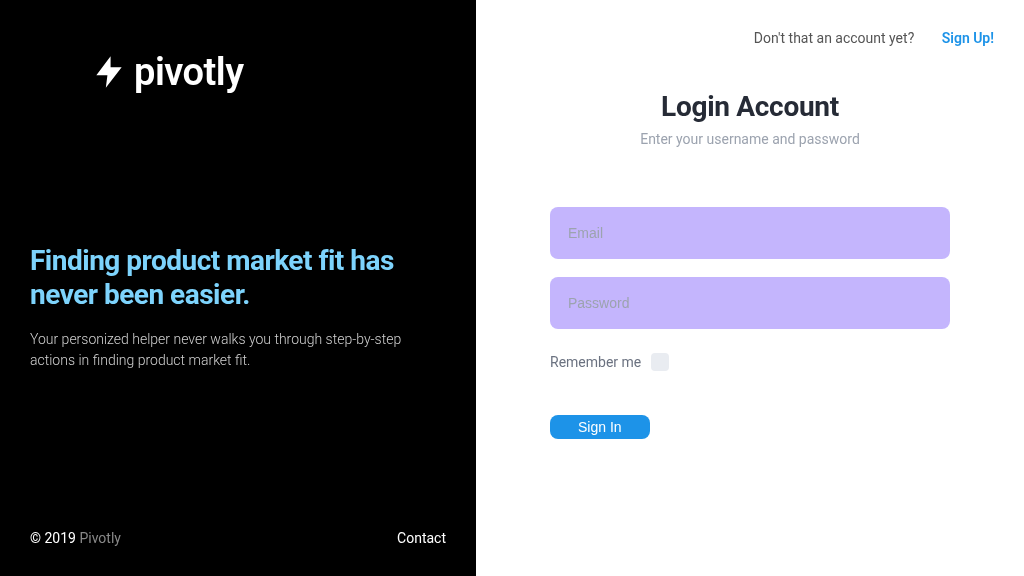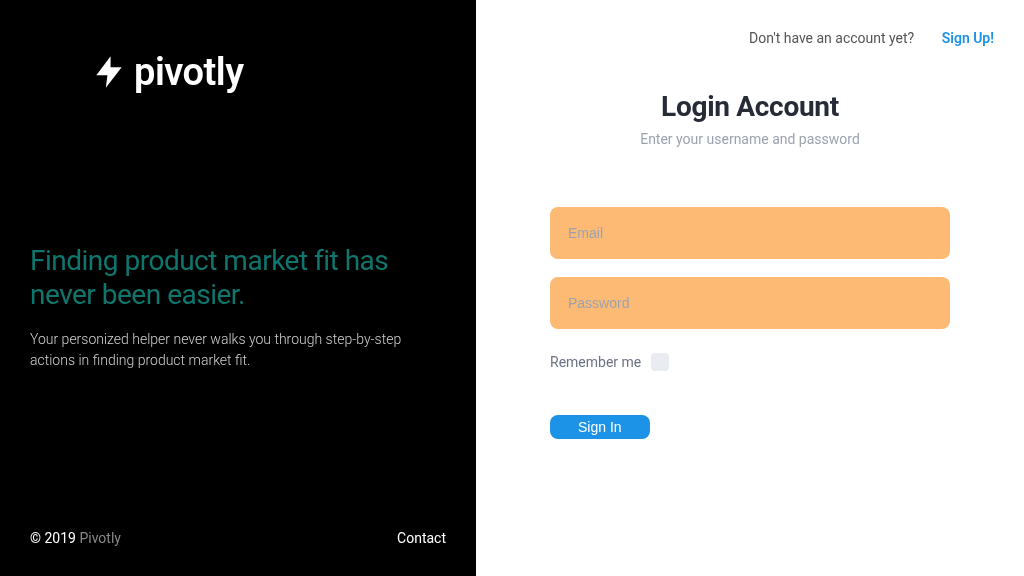--- a/index.html
+++ b/index.html
@@ -38,23 +38,23 @@
       font-size: 38px;
       font-weight: 600;
       color: #fff;
       letter-spacing: -0.5px;
     }
     .marketing-content {
       margin-top: 150px;
     }
     .headline {
       font-size: 28px;
-      font-weight: 400;
+      font-weight: 700;
       line-height: 1.2;
-      color: #0f766e;
+      color: #7dd3fc;
       letter-spacing: -0.5px;
     }
     .subtext {
       margin-top: 18px;
       font-size: 14px;
       color: #d0d0d0;
       line-height: 1.5;
       font-weight: 300;
     }
     .subtext-line {
@@ -118,21 +118,21 @@
       color: #9ca3af;
     }
     .login-form {
       width: 400px;
       margin: 60px auto 0 auto;
       text-align: left;
     }
     .input-field {
       width: 100%;
       height: 52px;
-      background: #fdba74;
+      background: #c4b5fd;
       border: none;
       border-radius: 8px;
       padding: 0 18px;
       font-size: 14px;
       color: #333;
       margin-bottom: 18px;
       outline: none;
     }
     .input-field::placeholder {
       color: #9ca3af;
@@ -190,21 +190,21 @@
   <div class="footer">
     <div>
       <span class="copyright">© 2019 </span><span class="copyright-brand">Pivotly</span>
     </div>
     <a class="contact-link">Contact</a>
   </div>
 </div>
 
 <div class="right-panel">
   <div class="signup-prompt">
-    <span>Don't have an account yet?</span>
+    <span>Don't that an account yet?</span>
     <a class="signup-link">Sign Up!</a>
   </div>
 
   <div class="form-container">
     <h2 class="form-title">Login Account</h2>
     <p class="form-subtitle">Enter your username and password</p>
 
     <form class="login-form">
       <input type="text" class="input-field" placeholder="Email" style="">
       <input type="password" class="input-field" placeholder="Password" style="">

